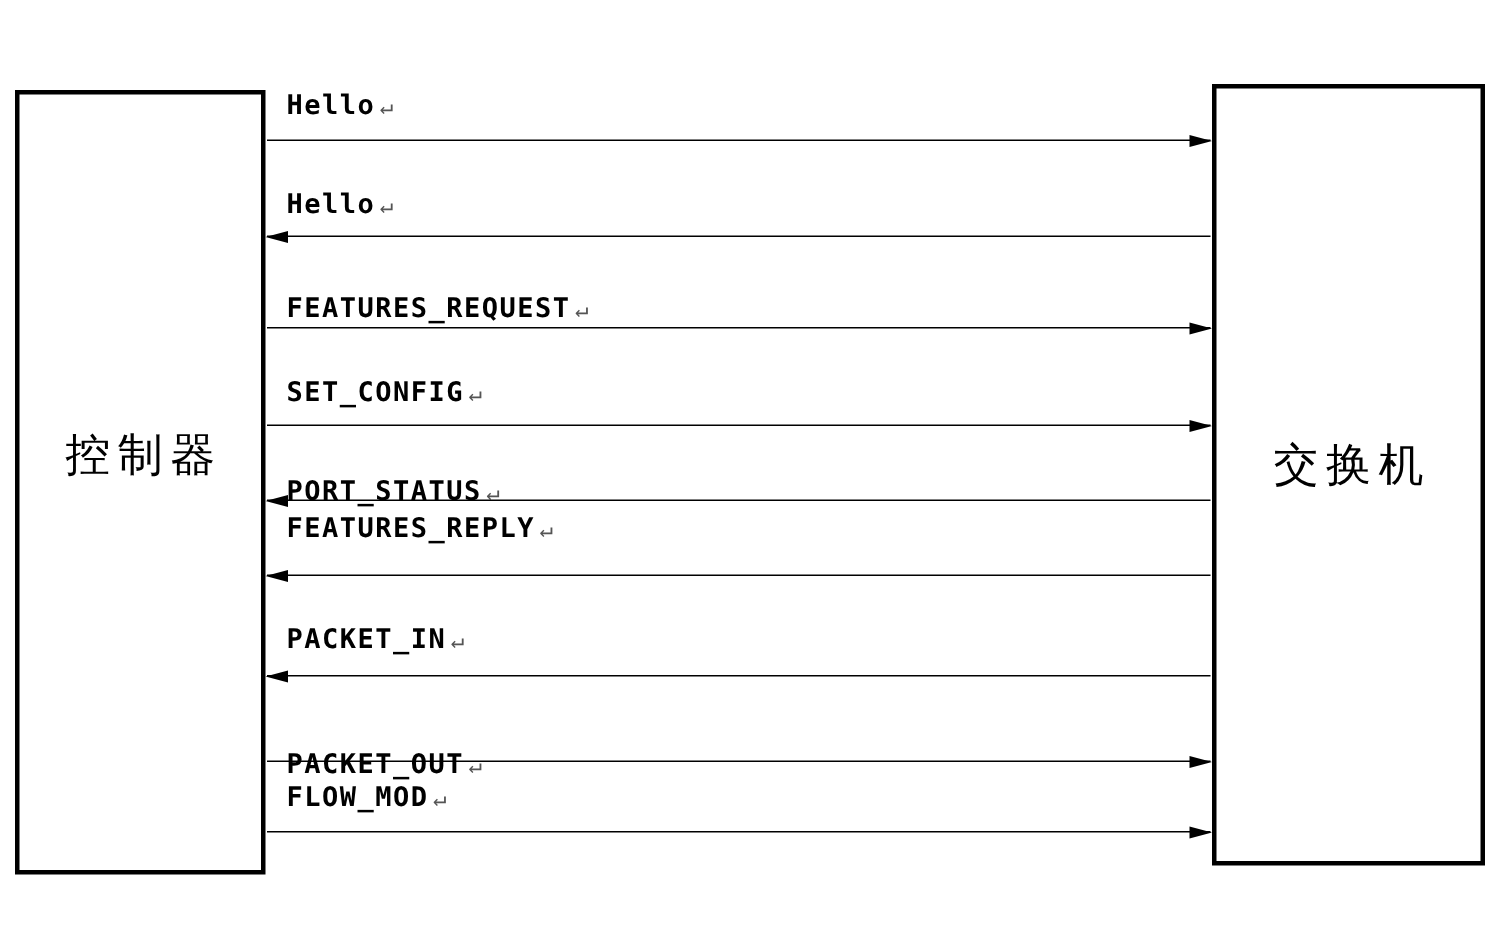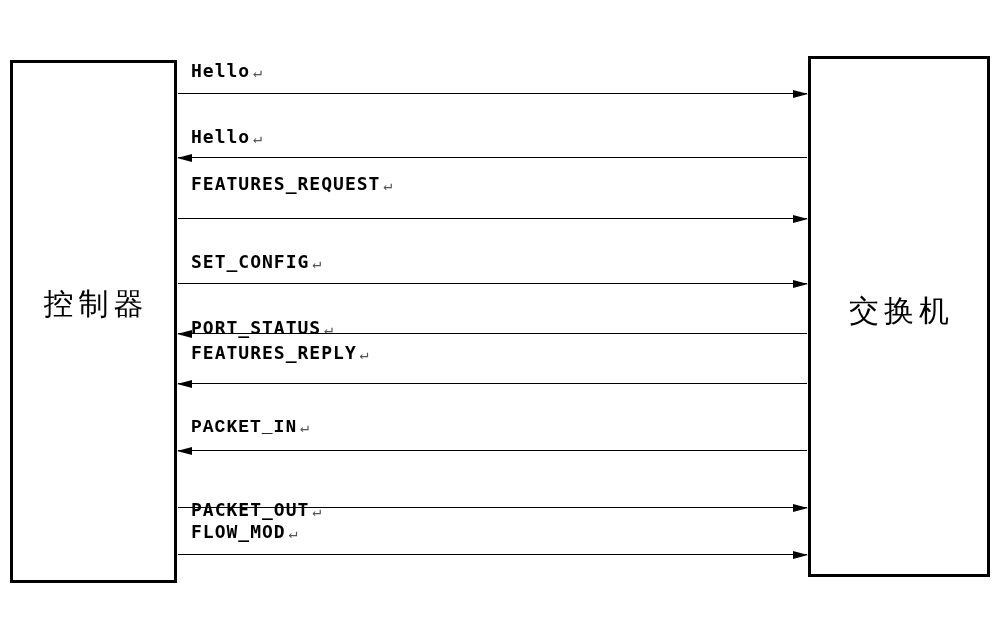--- a/index.html
+++ b/index.html
@@ -91,37 +91,37 @@
   </div>
   <div id="messages-layer">
       <div class="msg-label" style="top: 61px;"><span>Hello</span><span class="ret">↵</span></div>
       <div class="msg-arrow dir-right" style="top: 93px;">
         <div class="head"></div>
       </div>
       <div class="msg-label" style="top: 127px;"><span>Hello</span><span class="ret">↵</span></div>
       <div class="msg-arrow dir-left" style="top: 157px;">
         <div class="head"></div>
       </div>
-      <div class="msg-label" style="top: 174px;"><span>FEATURES_REQUEST</span><span class="ret">↵</span></div>
+      <div class="msg-label" style="top: 196px;"><span>FEATURES_REQUEST</span><span class="ret">↵</span></div>
       <div class="msg-arrow dir-right" style="top: 218px;">
         <div class="head"></div>
       </div>
       <div class="msg-label" style="top: 252px;"><span>SET_CONFIG</span><span class="ret">↵</span></div>
       <div class="msg-arrow dir-right" style="top: 283px;">
         <div class="head"></div>
       </div>
       <div class="msg-label" style="top: 302px; margin-top: 16px;"><span>PORT_STATUS</span><span class="ret">↵</span></div>
       <div class="msg-arrow dir-left" style="top: 333px;">
         <div class="head"></div>
       </div>
       <div class="msg-label" style="top: 343px;"><span>FEATURES_REPLY</span><span class="ret">↵</span></div>
       <div class="msg-arrow dir-left" style="top: 383px;">
         <div class="head"></div>
       </div>
-      <div class="msg-label" style="top: 417px; font-family: Liberation Mono, monospace;"><span>PACKET_IN</span><span class="ret">↵</span></div>
+      <div class="msg-label" style="top: 417px;"><span>PACKET_IN</span><span class="ret">↵</span></div>
       <div class="msg-arrow dir-left" style="top: 450px;">
         <div class="head"></div>
       </div>
       <div class="msg-label" style="top: 500px;"><span>PACKET_OUT</span><span class="ret">↵</span></div>
       <div class="msg-arrow dir-right" style="top: 507px;">
         <div class="head"></div>
       </div>
       <div class="msg-label" style="top: 522px;"><span>FLOW_MOD</span><span class="ret">↵</span></div>
       <div class="msg-arrow dir-right" style="top: 554px;">
         <div class="head"></div>

